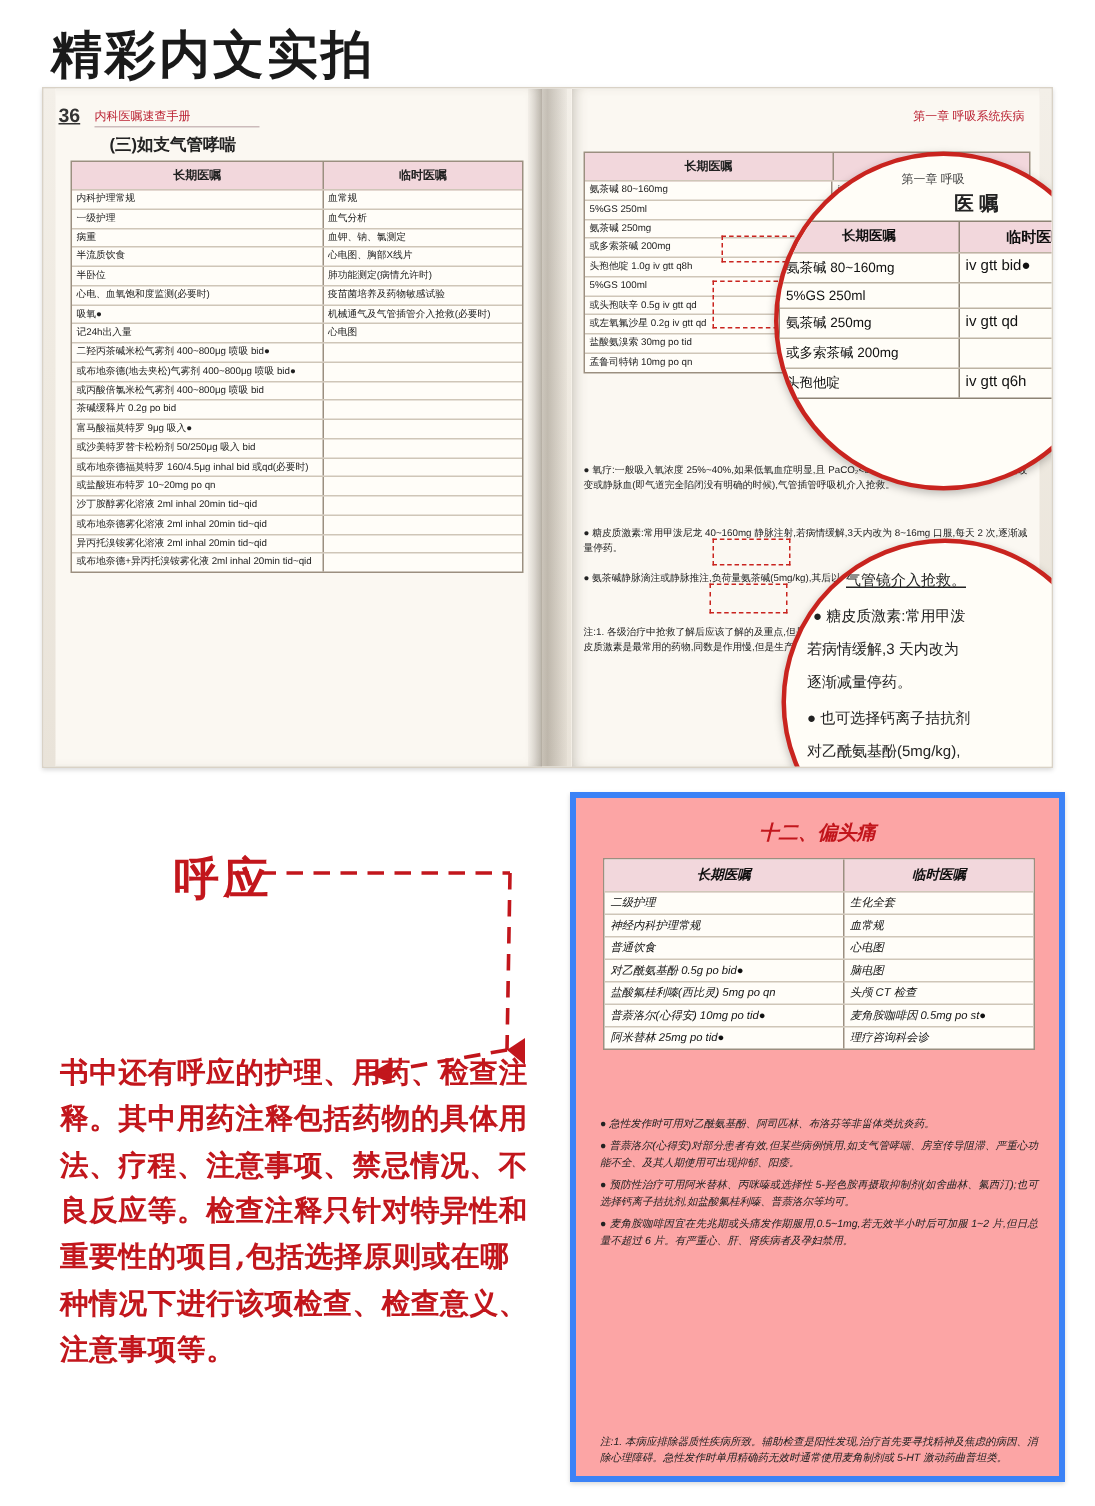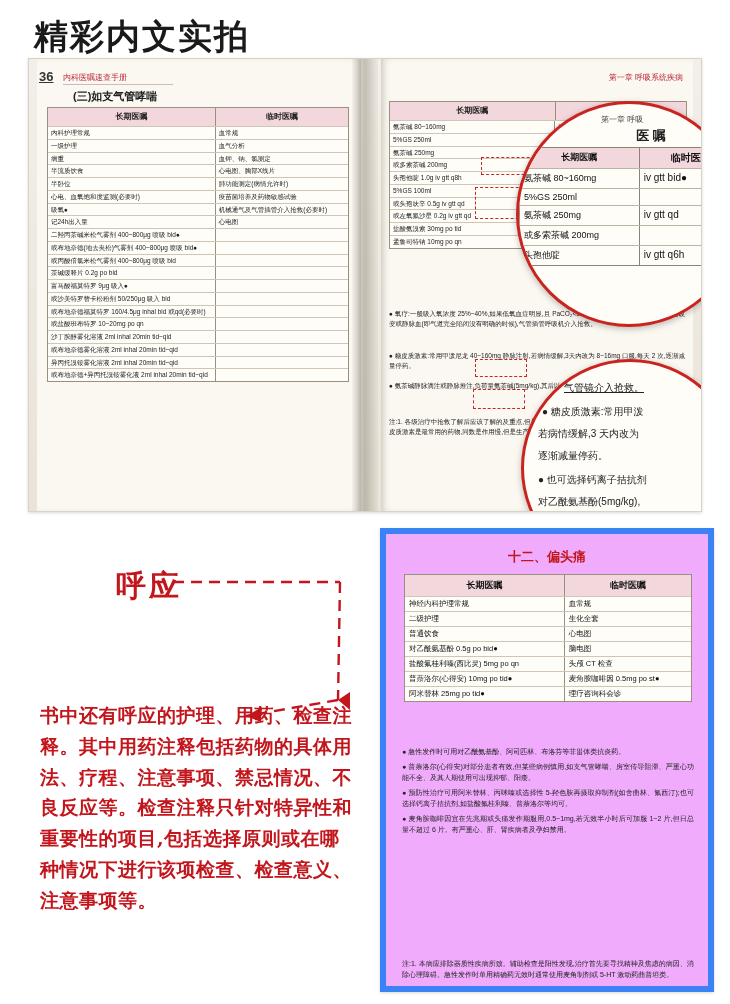--- a/index.html
+++ b/index.html
@@ -78,22 +78,22 @@
     border:3px solid #c9241f;background:#fffdf7;overflow:hidden;
     box-shadow:0 2px 6px rgba(0,0,0,.25);
   }
   .mag2 .t{position:absolute;font-size:10px;line-height:1.6;color:#222;}
 
   .dashbox{position:absolute;border:1.5px dashed #c9241f;}
 
   
   .photo2{
     position:absolute;left:380px;top:528px;width:322px;height:452px;
-    background:#f0abfc;border:6px solid #3b82f6;
-    box-shadow:0 1px 3px rgba(0,0,0,.15);overflow:hidden;
+    background:#fca5a5;border:4px solid #3b82f6;
+    box-shadow:0 1px 3px rgba(0,0,0,.15);overflow:hidden;font-style:italic;
   }
   .p2-title{position:absolute;left:0;right:0;top:14px;text-align:center;font-size:13px;font-weight:bold;color:#c2161c;}
   .p2-tbl{position:absolute;left:18px;top:40px;width:286px;border:1px solid #9b8f80;background:#fffdf8;}
   .p2-tbl .r{display:flex;border-bottom:1px solid #cfc6b8;}
   .p2-tbl .r:last-child{border-bottom:none;}
   .p2-tbl .a{width:56%;padding:2px 4px;font-size:7.5px;border-right:1px solid #9b8f80;}
   .p2-tbl .b{width:44%;padding:2px 4px;font-size:7.5px;}
   .p2-tbl .hdr{background:#f2d7dc;}
   .p2-tbl .hdr .a,.p2-tbl .hdr .b{font-size:9px;font-weight:bold;text-align:center;padding:4px 2px;}
   .p2-notes{position:absolute;left:16px;top:212px;width:292px;font-size:7px;line-height:1.65;color:#222;text-align:justify;}
@@ -321,26 +321,26 @@
   </div>
 
   <div class="photo2">
     <div class="p2-title">十二、偏头痛</div>
     <div class="p2-tbl">
       <div class="r hdr">
         <div class="a">长期医嘱</div>
         <div class="b">临时医嘱</div>
       </div>
       <div class="r">
+          <div class="a">二级护理</div>
+          <div class="b">生化全套</div>
+        </div>
+      <div class="r">
           <div class="a">神经内科护理常规</div>
           <div class="b">血常规</div>
-        </div>
-      <div class="r">
-          <div class="a">二级护理</div>
-          <div class="b">生化全套</div>
         </div>
       <div class="r">
           <div class="a">普通饮食</div>
           <div class="b">心电图</div>
         </div>
       <div class="r">
           <div class="a">对乙酰氨基酚  0.5g po bid●</div>
           <div class="b">脑电图</div>
         </div>
       <div class="r">

